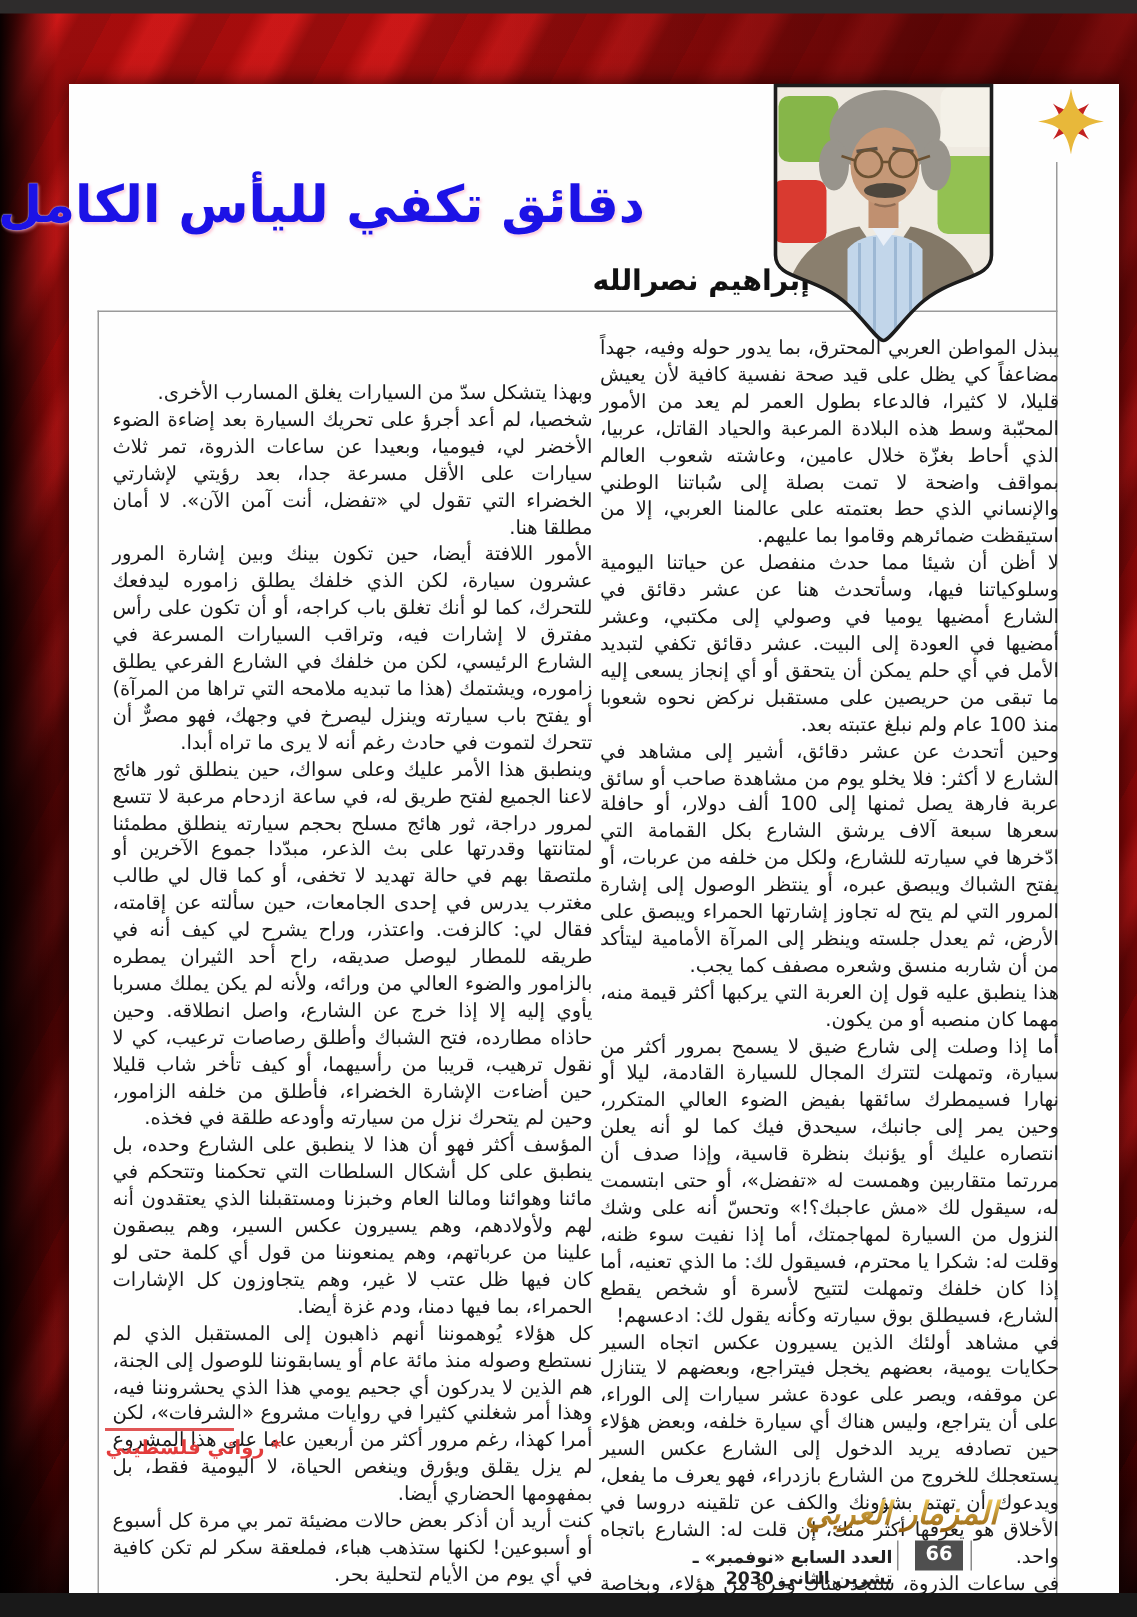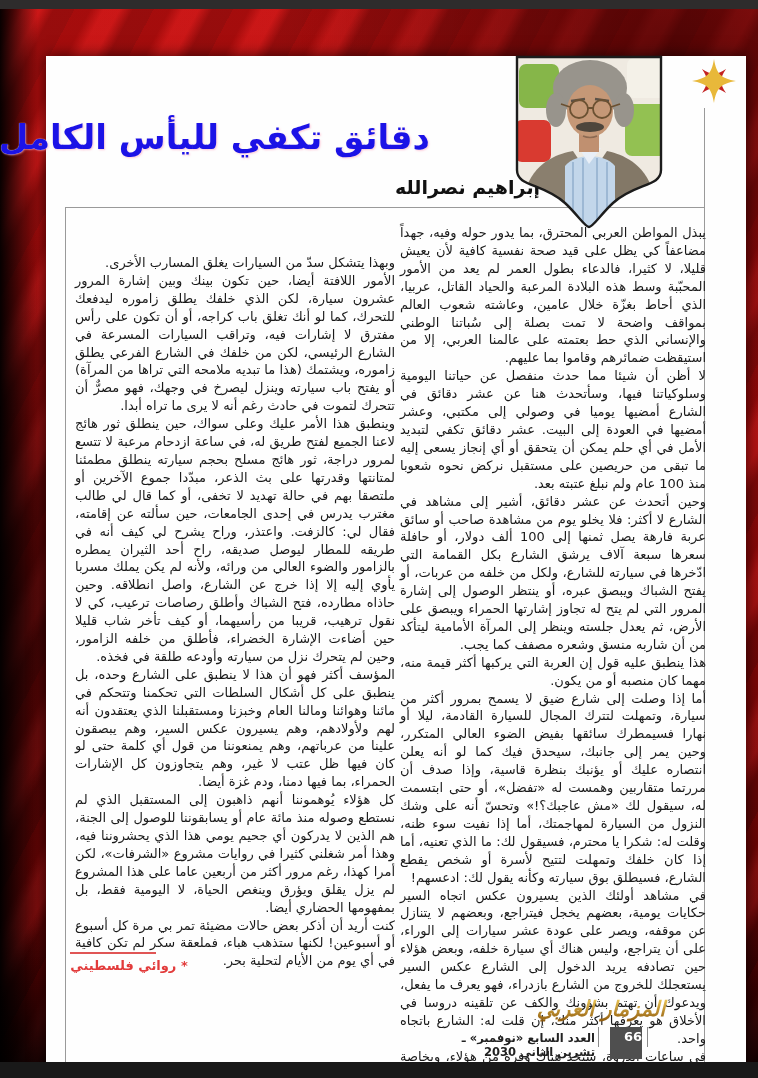--- a/index.html
+++ b/index.html
@@ -56,23 +56,23 @@
   .magazine-logo{
     position:absolute;left:480px;top:941px;width:150px;height:26px;
     direction:rtl;text-align:center;font-size:21px;font-weight:bold;font-style:italic;
     background:linear-gradient(#f3cf5d,#8a5408);-webkit-background-clip:text;background-clip:text;color:transparent;
   }
   .issue-line{
     position:absolute;left:389px;top:975px;width:160px;height:18px;
     direction:rtl;text-align:right;font-size:11.5px;font-weight:bold;color:#222;
   }
   .page-number-box{
-    position:absolute;left:564px;top:971px;width:32px;height:32px;
+    position:absolute;left:564px;top:971px;width:32px;height:20px;
     background:#4f4f4f;color:#fff;font-size:13px;font-weight:bold;
-    text-align:right;line-height:20px;
+    text-align:center;line-height:20px;
   }
   .footer-bar{position:absolute;top:971px;width:1px;height:20px;background:#8a8a8a;}
   .footer-bar.b1{left:552px;}
   .footer-bar.b2{left:601px;}
 
   .author-photo{position:absolute;left:467px;top:-2px;width:152px;height:180px;z-index:4;}
   .sparkle{position:absolute;left:646px;top:2px;width:44px;height:46px;z-index:4;}
 </style>
 </head>
 <body>
@@ -94,20 +94,21 @@
     <p>لا أظن أن شيئا مما حدث منفصل عن حياتنا اليومية وسلوكياتنا فيها، وسأتحدث هنا عن عشر دقائق في الشارع أمضيها يوميا في وصولي إلى مكتبي، وعشر أمضيها في العودة إلى البيت. عشر دقائق تكفي لتبديد الأمل في أي حلم يمكن أن يتحقق أو أي إنجاز يسعى إليه ما تبقى من حريصين على مستقبل نركض نحوه شعوبا منذ 100 عام ولم نبلغ عتبته بعد.</p>
     <p>وحين أتحدث عن عشر دقائق، أشير إلى مشاهد في الشارع لا أكثر: فلا يخلو يوم من مشاهدة صاحب أو سائق عربة فارهة يصل ثمنها إلى 100 ألف دولار، أو حافلة سعرها سبعة آلاف يرشق الشارع بكل القمامة التي ادّخرها في سيارته للشارع، ولكل من خلفه من عربات، أو يفتح الشباك ويبصق عبره، أو ينتظر الوصول إلى إشارة المرور التي لم يتح له تجاوز إشارتها الحمراء ويبصق على الأرض، ثم يعدل جلسته وينظر إلى المرآة الأمامية ليتأكد من أن شاربه منسق وشعره مصفف كما يجب.</p>
     <p>هذا ينطبق عليه قول إن العربة التي يركبها أكثر قيمة منه، مهما كان منصبه أو من يكون.</p>
     <p>أما إذا وصلت إلى شارع ضيق لا يسمح بمرور أكثر من سيارة، وتمهلت لتترك المجال للسيارة القادمة، ليلا أو نهارا فسيمطرك سائقها بفيض الضوء العالي المتكرر، وحين يمر إلى جانبك، سيحدق فيك كما لو أنه يعلن انتصاره عليك أو يؤنبك بنظرة قاسية، وإذا صدف أن مررتما متقاربين وهمست له «تفضل»، أو حتى ابتسمت له، سيقول لك «مش عاجبك؟!» وتحسّ أنه على وشك النزول من السيارة لمهاجمتك، أما إذا نفيت سوء ظنه، وقلت له: شكرا يا محترم، فسيقول لك: ما الذي تعنيه، أما إذا كان خلفك وتمهلت لتتيح لأسرة أو شخص يقطع الشارع، فسيطلق بوق سيارته وكأنه يقول لك: ادعسهم!</p>
     <p>في مشاهد أولئك الذين يسيرون عكس اتجاه السير حكايات يومية، بعضهم يخجل فيتراجع، وبعضهم لا يتنازل عن موقفه، ويصر على عودة عشر سيارات إلى الوراء، على أن يتراجع، وليس هناك أي سيارة خلفه، وبعض هؤلاء حين تصادفه يريد الدخول إلى الشارع عكس السير يستعجلك للخروج من الشارع بازدراء، فهو يعرف ما يفعل، ويدعوك أن تهتم بشؤونك والكف عن تلقينه دروسا في الأخلاق هو يعرفها أكثر منك، إن قلت له: الشارع باتجاه واحد.</p>
     <p>في ساعات الذروة، ستجد هناك وفرة من هؤلاء، وبخاصة عند التقاطعات، إذ يتغابى كثير منهم، حين يرى الإشارة البرتقالية، فيقطع الشارع، ويتغابى بعضهم أكثر ليقطع الإشارة الحمراء،</p>
   </div>
 
   <div class="col col-left">
     <p>وبهذا يتشكل سدّ من السيارات يغلق المسارب الأخرى.</p>
+    <p>شخصيا، لم أعد أجرؤ على تحريك السيارة بعد إضاءة الضوء الأخضر لي، فيوميا، وبعيدا عن ساعات الذروة، تمر ثلاث سيارات على الأقل مسرعة جدا، بعد رؤيتي لإشارتي الخضراء التي تقول لي «تفضل، أنت آمن الآن». لا أمان مطلقا هنا.</p>
     <p>الأمور اللافتة أيضا، حين تكون بينك وبين إشارة المرور عشرون سيارة، لكن الذي خلفك يطلق زاموره ليدفعك للتحرك، كما لو أنك تغلق باب كراجه، أو أن تكون على رأس مفترق لا إشارات فيه، وتراقب السيارات المسرعة في الشارع الرئيسي، لكن من خلفك في الشارع الفرعي يطلق زاموره، ويشتمك (هذا ما تبديه ملامحه التي تراها من المرآة) أو يفتح باب سيارته وينزل ليصرخ في وجهك، فهو مصرٌّ أن تتحرك لتموت في حادث رغم أنه لا يرى ما تراه أبدا.</p>
     <p>وينطبق هذا الأمر عليك وعلى سواك، حين ينطلق ثور هائج لاعنا الجميع لفتح طريق له، في ساعة ازدحام مرعبة لا تتسع لمرور دراجة، ثور هائج مسلح بحجم سيارته ينطلق مطمئنا لمتانتها وقدرتها على بث الذعر، مبدّدا جموع الآخرين أو ملتصقا بهم في حالة تهديد لا تخفى، أو كما قال لي طالب مغترب يدرس في إحدى الجامعات، حين سألته عن إقامته، فقال لي: كالزفت. واعتذر، وراح يشرح لي كيف أنه في طريقه للمطار ليوصل صديقه، راح أحد الثيران يمطره بالزامور والضوء العالي من ورائه، ولأنه لم يكن يملك مسربا يأوي إليه إلا إذا خرج عن الشارع، واصل انطلاقه. وحين حاذاه مطارده، فتح الشباك وأطلق رصاصات ترعيب، كي لا نقول ترهيب، قريبا من رأسيهما، أو كيف تأخر شاب قليلا حين أضاءت الإشارة الخضراء، فأطلق من خلفه الزامور، وحين لم يتحرك نزل من سيارته وأودعه طلقة في فخذه.</p>
     <p>المؤسف أكثر فهو أن هذا لا ينطبق على الشارع وحده، بل ينطبق على كل أشكال السلطات التي تحكمنا وتتحكم في مائنا وهوائنا ومالنا العام وخبزنا ومستقبلنا الذي يعتقدون أنه لهم ولأولادهم، وهم يسيرون عكس السير، وهم يبصقون علينا من عرباتهم، وهم يمنعوننا من قول أي كلمة حتى لو كان فيها ظل عتب لا غير، وهم يتجاوزون كل الإشارات الحمراء، بما فيها دمنا، ودم غزة أيضا.</p>
     <p>كل هؤلاء يُوهموننا أنهم ذاهبون إلى المستقبل الذي لم نستطع وصوله منذ مائة عام أو يسابقوننا للوصول إلى الجنة، هم الذين لا يدركون أي جحيم يومي هذا الذي يحشروننا فيه، وهذا أمر شغلني كثيرا في روايات مشروع «الشرفات»، لكن أمرا كهذا، رغم مرور أكثر من أربعين عاما على هذا المشروع لم يزل يقلق ويؤرق وينغص الحياة، لا اليومية فقط، بل بمفهومها الحضاري أيضا.</p>
     <p>كنت أريد أن أذكر بعض حالات مضيئة تمر بي مرة كل أسبوع أو أسبوعين! لكنها ستذهب هباء، فملعقة سكر لم تكن كافية في أي يوم من الأيام لتحلية بحر.</p>
   </div>
 
   <div class="footnote-rule"></div>
   <div class="footnote">* روائي فلسطيني</div>
 

